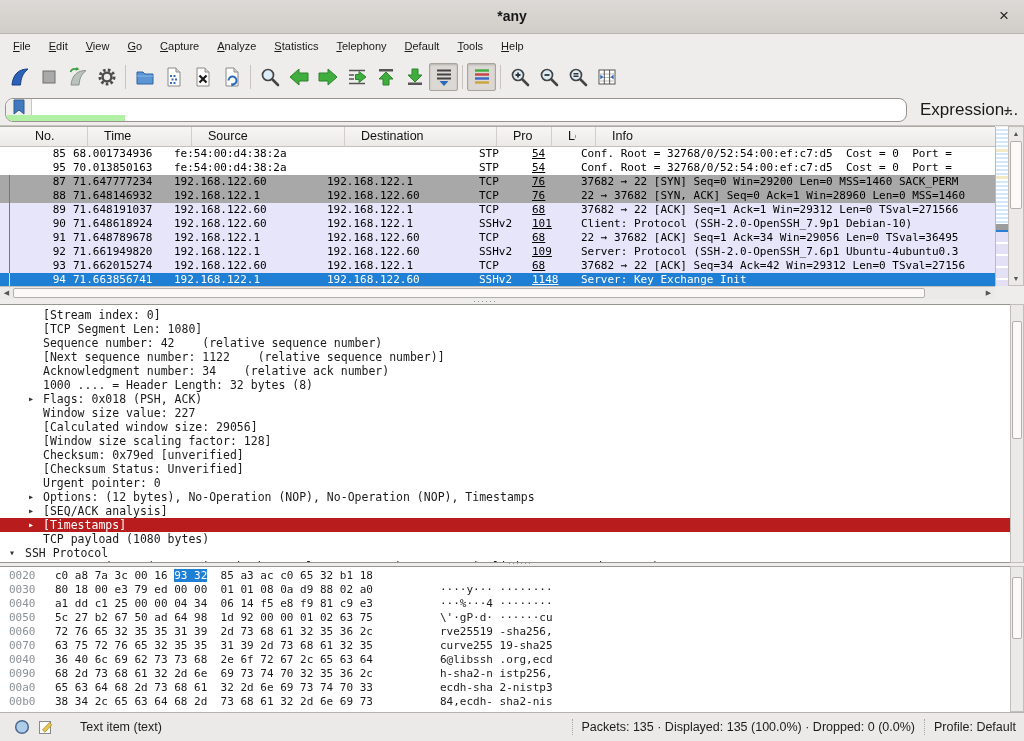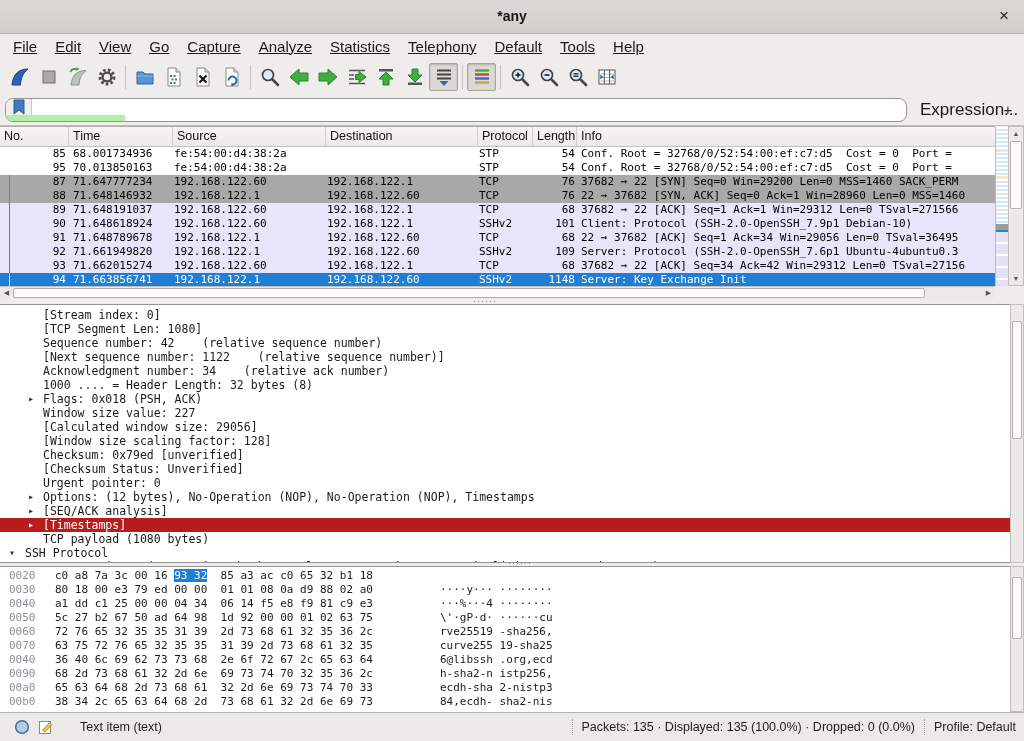--- a/index.html
+++ b/index.html
@@ -10,21 +10,21 @@
   .titlebar { position:absolute; top:0; left:0; width:1024px; height:34px;
     background:linear-gradient(#dcd9d6,#d1cec9); border-bottom:1px solid #b8b5b0; }
   .title { position:absolute; top:0; left:0; right:0; text-align:center; line-height:33px;
     font-size:14px; font-weight:bold; color:#161616; }
   .wclose { position:absolute; right:9px; top:5px; width:22px; height:22px; text-align:center;
     line-height:22px; font-size:17px; color:#222; cursor:default; }
 
   
   .menubar { position:absolute; top:34px; left:0; width:1024px; height:25px; background:#efedeb;
     display:flex; align-items:center; padding-left:4px; }
-  .mi { display:inline-block; padding:3px 9px 4px; font-size:15px;text-decoration:underline; }
+  .mi { display:inline-block; padding:3px 9px 4px; font-size:11px; }
   .mi::first-letter { text-decoration:underline; }
 
   
   .toolbar { position:absolute; top:59px; left:0; width:1024px; height:35px; background:#efedeb;
     display:flex; align-items:center; padding-left:5px; }
   .tb { width:29px; height:28px; display:flex; align-items:center; justify-content:center;
     border:1px solid transparent; border-radius:2px; }
   .tb.pressed { background:#dcd8d3; border-color:#a8a49e; box-shadow:inset 0 1px 2px rgba(0,0,0,.18); }
   .tsep { width:1px; height:24px; background:#c7c4bf; margin:0 4px; }
 
@@ -48,28 +48,28 @@
   .fexpr { position:absolute; left:920px; top:4px; height:24px; line-height:24px; font-size:17px; }
   .fplus { position:absolute; right:6px; top:4px; width:20px; height:24px; text-align:center;
     line-height:24px; font-size:15px; color:#222; }
 
   
   .plist { position:absolute; top:126px; left:0; width:995px; height:160px; background:#fff;
     border-top:1px solid #aba8a3; }
   .phead, .prow { display:grid; grid-template-columns:68px 104px 153px 152px 55px 44px 1fr; }
   .phead { height:20px; background:linear-gradient(#f7f6f4,#eceae7); border-bottom:1px solid #c4c1bc;
     font-size:12.5px; line-height:19px; color:#111; }
-  .phead span { border-left:1px solid #d2cfca; padding-left:4px; overflow:hidden; white-space:nowrap; }
+  .phead span { border-left:1px solid #d2cfca; padding-left:16px; overflow:hidden; white-space:nowrap;margin-left:19px; }
   .phead span:first-child { border-left:none; }
   .prow { height:14px; font:11px "DejaVu Sans Mono",monospace; line-height:14px; color:#000; }
   .prow span { overflow:hidden; white-space:pre; }
   .c-no  { text-align:right; padding-right:2px; }
   .c-time{ padding-left:5px; }
   .c-src, .c-dst, .c-proto { padding-left:2px; }
-  .c-len { text-align:right; padding-right:1px; }
+  .c-len { padding-right:1px;text-decoration:underline; }
   .c-info{ padding-left:5px; }
   .bg-w  { background:#fff; }
   .bg-g  { background:#a8a8a8; }
   .bg-l  { background:#e7e5fa; }
   .selrow{ background:#1f7fd4; color:#fff; }
   .conv .c-no { background:linear-gradient(#777,#777) 9px 0/1px 100% no-repeat; }
   .selrow.conv .c-no { background:linear-gradient(#dce9f8,#dce9f8) 9px 0/1px 100% no-repeat; }
 
   
   .minimap { position:absolute; left:995px; top:127px; width:13px; height:159px; border-left:1px solid #bbb;

